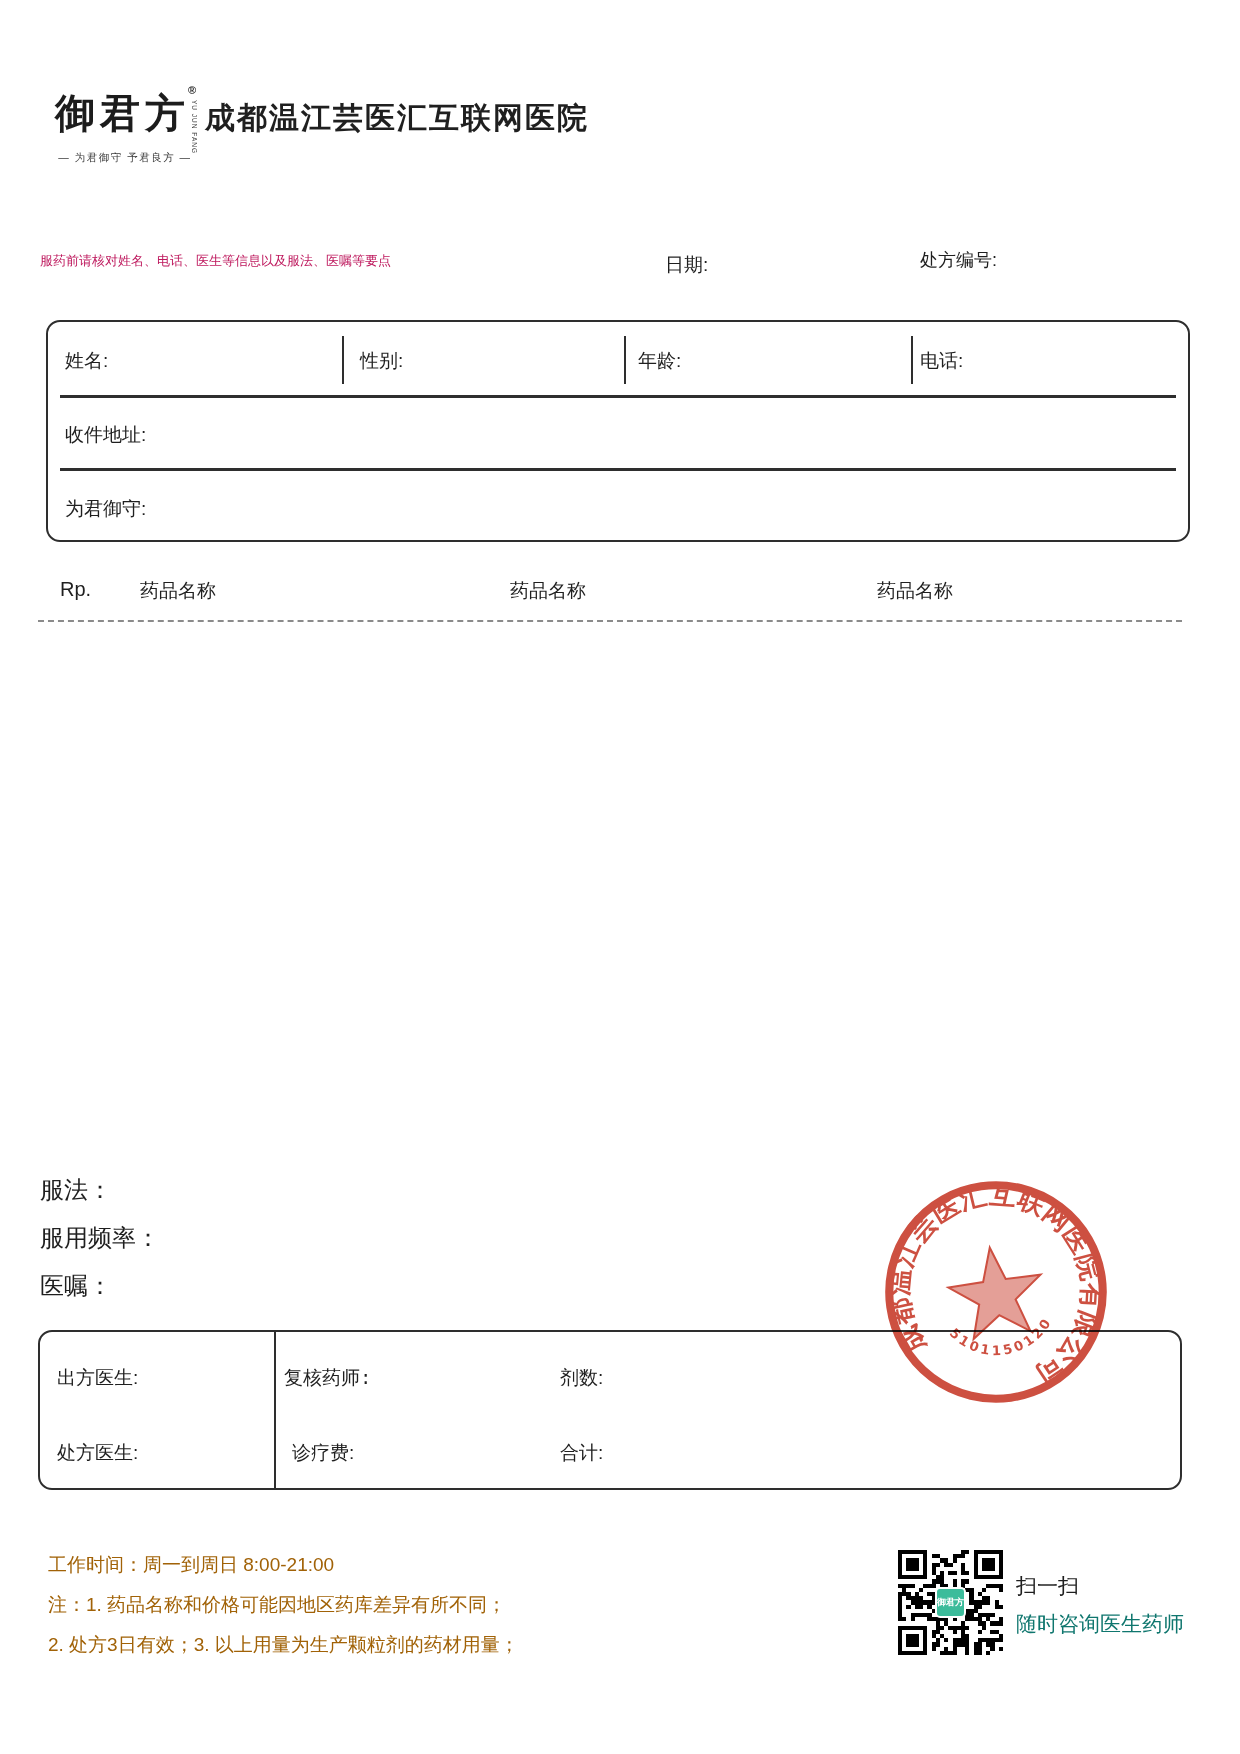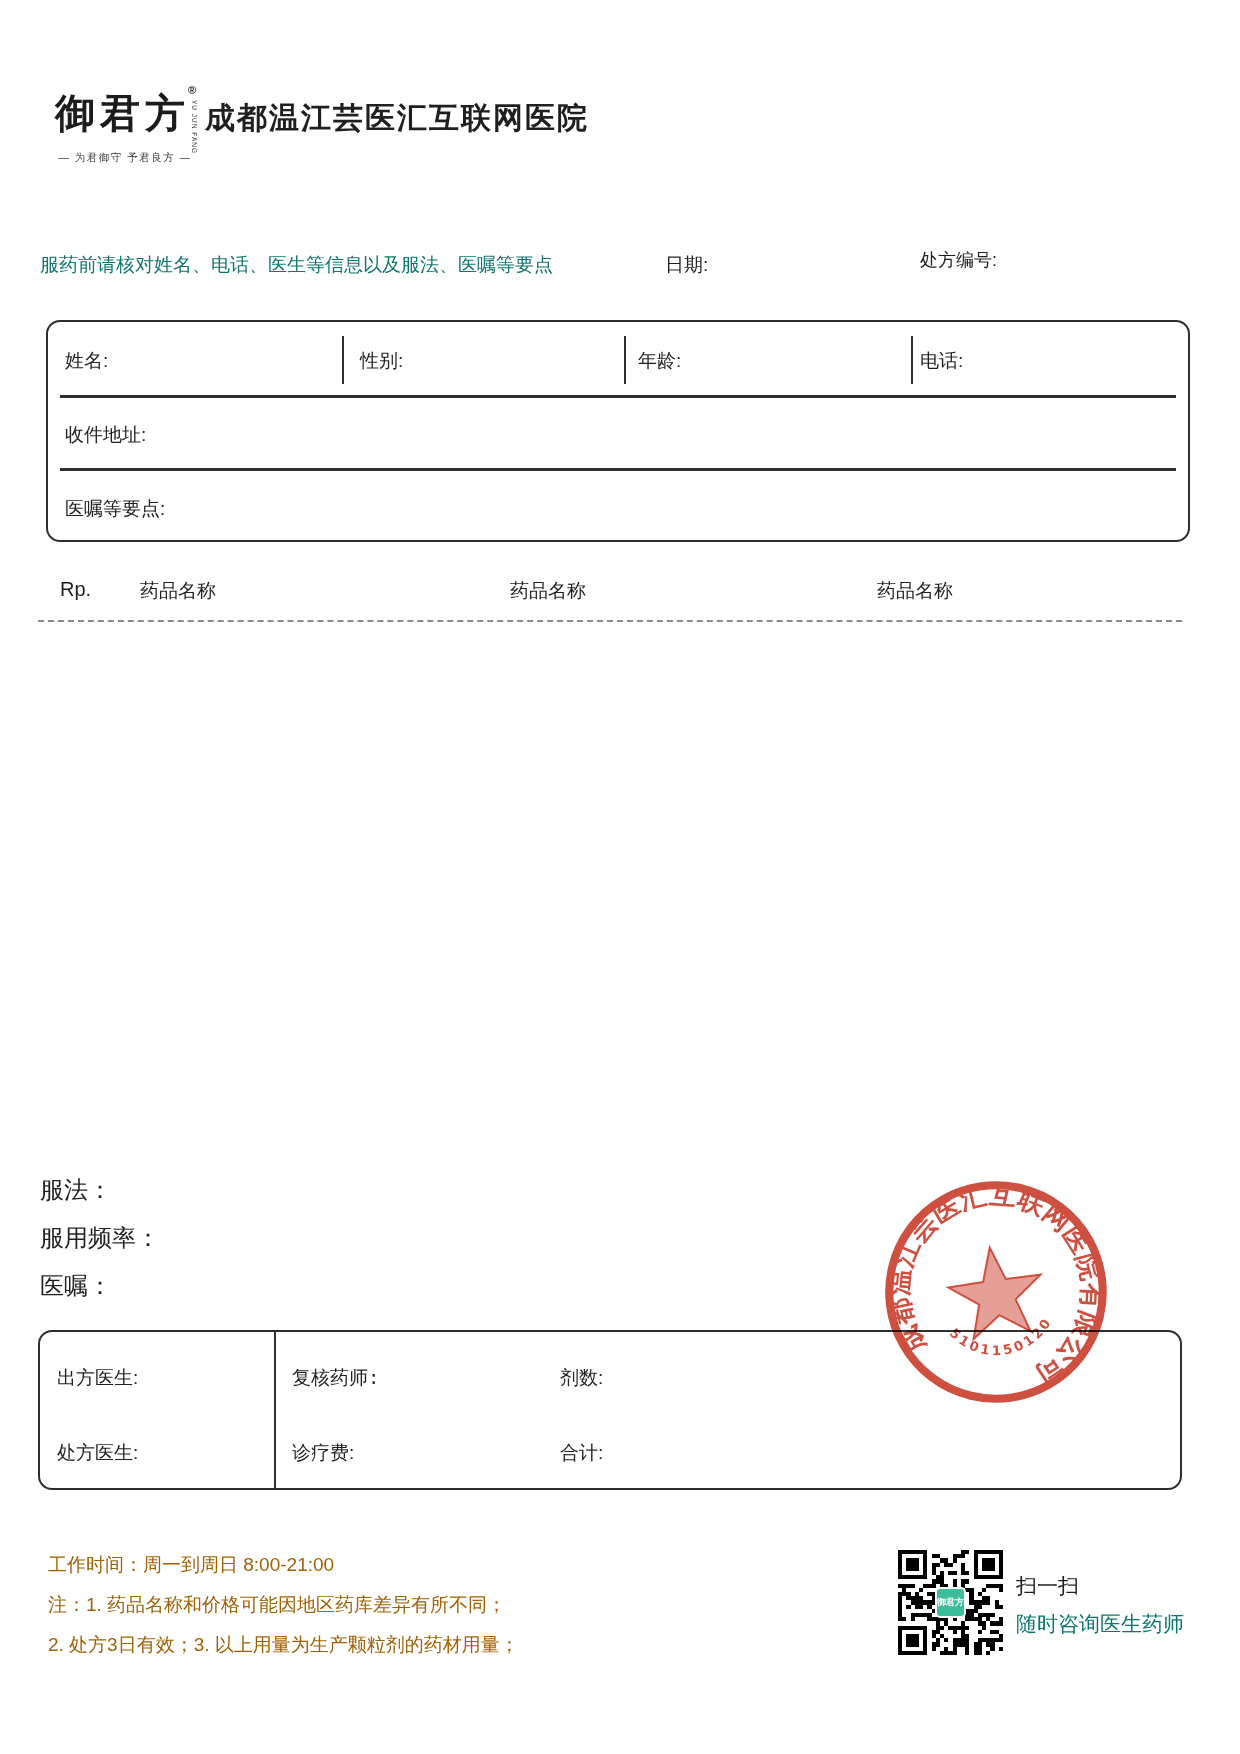--- a/index.html
+++ b/index.html
@@ -15,21 +15,21 @@
   .logo-main { position:relative; font-family:"DejaVu Serif",serif; font-weight:bold;
     font-size:40px; letter-spacing:5px; color:#1c1c1c; white-space:nowrap; }
   .logo-reg { position:absolute; left:133px; top:-2px; font-size:11px; font-family:"Liberation Sans",sans-serif; letter-spacing:0; }
   .logo-vert { position:absolute; left:136px; top:14px; writing-mode:vertical-rl;
     font-size:6.5px; letter-spacing:1px; color:#444; font-family:"Liberation Sans",sans-serif; font-weight:normal;}
   .logo-tagline { margin-top:10px; width:140px; text-align:center; font-size:10.5px;
     letter-spacing:1.5px; color:#3a3a3a; white-space:nowrap; }
   .hospital-title { position:absolute; left:205px; top:98px; font-size:30px;
     font-weight:bold; color:#1f1f1f; letter-spacing:2px; }
   
-  .notice { position:absolute; left:40px; top:252px; font-size:19px; color:#0f766e; }
+  .notice { position:absolute; left:40px; top:252px; font-size:13px; color:#be185d; }
   .date-label { position:absolute; left:665px; top:252px; font-size:19px; color:#1f1f1f; }
   .rxno-label { position:absolute; left:920px; top:248px; font-size:18px; color:#1f1f1f; }
   
   .patient-box { position:absolute; left:38px; top:320px; width:1144px; height:222px;
     border:2.5px solid #2e2e2e; border-radius:14px;margin-left:8px; }
   .pb-label { position:absolute; font-size:19px; color:#1f1f1f; white-space:nowrap; }
   .pb-vdiv { position:absolute; top:14px; height:48px; width:2px; background:#2e2e2e; }
   .pb-hline { position:absolute; left:12px; right:12px; height:2.5px; background:#2e2e2e; }
   
   .rp-prefix { position:absolute; left:60px; top:578px; font-size:20px; color:#1f1f1f; }
@@ -80,37 +80,37 @@
     <div class="pb-label" style="left:17px; top:26px;">姓名:</div>
     <div class="pb-vdiv" style="left:294px;"></div>
     <div class="pb-label" style="left:312px; top:26px;">性别:</div>
     <div class="pb-vdiv" style="left:576px;"></div>
     <div class="pb-label" style="left:590px; top:26px;">年龄:</div>
     <div class="pb-vdiv" style="left:863px;"></div>
     <div class="pb-label" style="left:872px; top:26px;">电话:</div>
     <div class="pb-hline" style="top:73px;"></div>
     <div class="pb-label" style="left:17px; top:100px;">收件地址:</div>
     <div class="pb-hline" style="top:146px;"></div>
-    <div class="pb-label" style="left:17px; top:174px;">医嘱等要点:</div>
+    <div class="pb-label" style="left:17px; top:174px;">为君御守:</div>
   </div>
 
   <div class="rp-prefix">Rp.</div>
   <div class="rp-col" style="left:140px;">药品名称</div>
   <div class="rp-col" style="left:510px;">药品名称</div>
   <div class="rp-col" style="left:877px;">药品名称</div>
   <div class="dash-sep"></div>
 
   <div class="usage-label" style="top:1174px;">服法：</div>
   <div class="usage-label" style="top:1222px;">服用频率：</div>
   <div class="usage-label" style="top:1270px;">医嘱：</div>
 
   <div class="summary-box">
     <div class="sb-vdiv"></div>
     <div class="sb-label" style="left:17px; top:33px;">出方医生:</div>
-    <div class="sb-label" style="left:252px; top:33px;font-family:Liberation Mono, monospace;">复核药师:</div>
+    <div class="sb-label" style="left:244px; top:33px;font-family:Liberation Mono, monospace;">复核药师:</div>
     <div class="sb-label" style="left:520px; top:33px;">剂数:</div>
     <div class="sb-label" style="left:17px; top:108px;">处方医生:</div>
     <div class="sb-label" style="left:252px; top:108px;">诊疗费:</div>
     <div class="sb-label" style="left:520px; top:108px;">合计:</div>
   </div>
 
   <div class="stamp">
     <svg viewBox="0 0 244 244" width="248" height="248">
       <g transform="rotate(-8 122 122)" fill="#c63726">
         <circle cx="122" cy="122" r="105" fill="none" stroke="#c63726" stroke-width="8"></circle>

